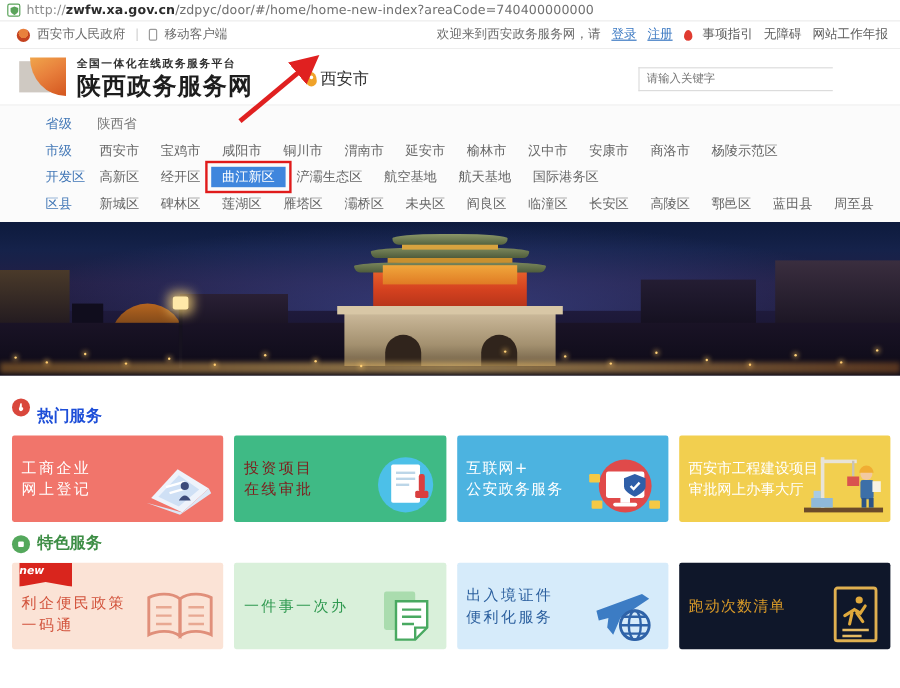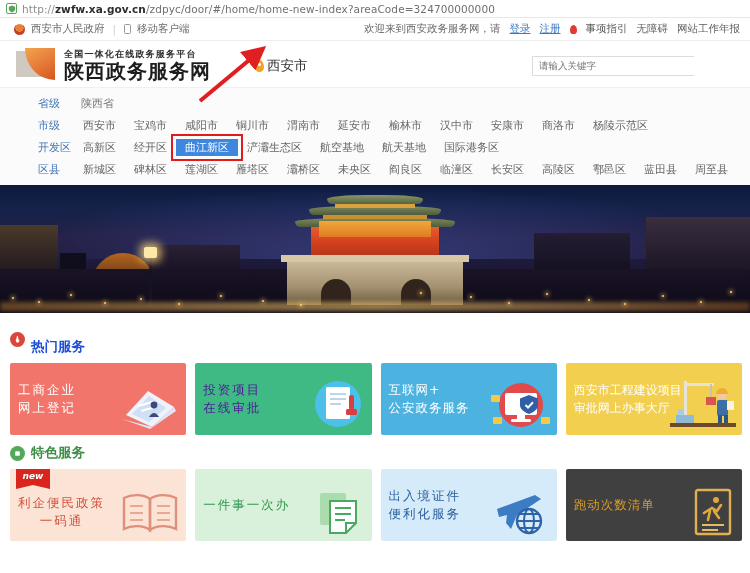--- a/index.html
+++ b/index.html
@@ -135,49 +135,49 @@
   .sec-title.hot{color:#1d4ed8;margin-top:16px;}
   .sec-title.feat{color:#3e8e46;}
   .cards{display:grid;grid-template-columns:repeat(4,1fr);gap:9px;}
   .card{height:72px;border-radius:2px;position:relative;display:flex;align-items:center;
     padding:0 8px;overflow:hidden;cursor:pointer;}
   .card .ctext{font-size:12.5px;line-height:18px;letter-spacing:2px;z-index:2;white-space:pre-line;}
   .card .cart{position:absolute;right:6px;bottom:4px;z-index:1;}
   .card.c-red{background:#f1756b;}
   .card.c-red .ctext{color:#fff;text-align:center;}
   .card.c-green{background:#3fba85;}
-  .card.c-green .ctext{color:#4c1d95;}
+  .card.c-green .ctext{color:#7f1d1d;}
   .card.c-yellow{background:#f2cf4f;}
   .card.c-yellow .ctext{color:#fff;letter-spacing:0;font-size:12px;}
   .card.c-blue{background:#4cb3e0;}
   .card.c-blue .ctext{color:#fff;letter-spacing:1px;}
   .card.c-peach{background:#fbe3d6;}
-  .card.c-peach .ctext{color:#d2533c;text-align:center;}
+  .card.c-peach .ctext{color:#d2533c;}
   .card.c-mint{background:#d9f0da;}
   .card.c-mint .ctext{color:#2f9950;}
   .card.c-sky{background:#d6ebfa;}
   .card.c-sky .ctext{color:#2b5f9e;}
-  .card.c-cream{background:#404040;}
+  .card.c-cream{background:#0f172a;}
   .card.c-cream .ctext{color:#d99a28;letter-spacing:1px;}
-  .new-ribbon{position:absolute;left:6px;top:0;width:34px;height:20px;background:#d9251d;z-index:3;
+  .new-ribbon{position:absolute;left:6px;top:0;width:44px;height:20px;background:#d9251d;z-index:3;
     clip-path:polygon(0 0,100% 0,100% 100%,50% 80%,0 100%);display:flex;align-items:flex-start;
-    justify-content:center;padding-top:2px;}
+    padding-top:2px;}
   .new-ribbon span{color:#fff;font-size:9px;font-weight:700;font-style:italic;}
   .with-ribbon .ctext{margin-top:14px;}
 </style>
 </head>
 <body>
 
 <div class="urlbar">
   <span class="url-shield">
     <svg viewBox="0 0 10 10">
         <path d="M5 .6 1 2.2v3C1 7.4 5 9.4 5 9.4S9 7.4 9 5.2v-3z" fill="#5aa35a"></path>
       </svg>
   </span>
-  <span class="url-text"><span>http://</span><b>zwfw.xa.gov.cn</b><i>/zdpyc/door/#/home/home-new-index?areaCode=324700000000</i></span>
+  <span class="url-text"><span>http://</span><b>zwfw.xa.gov.cn</b><i>/zdpyc/door/#/home/home-new-index?areaCode=740400000000</i></span>
 </div>
 
 <div class="topbar">
   <div class="left">
     <span class="gov-ico"></span>
     <span>西安市人民政府</span>
     <span class="sep">|</span>
     <span class="mobile-ico"></span>
     <span>移动客户端</span>
   </div>

